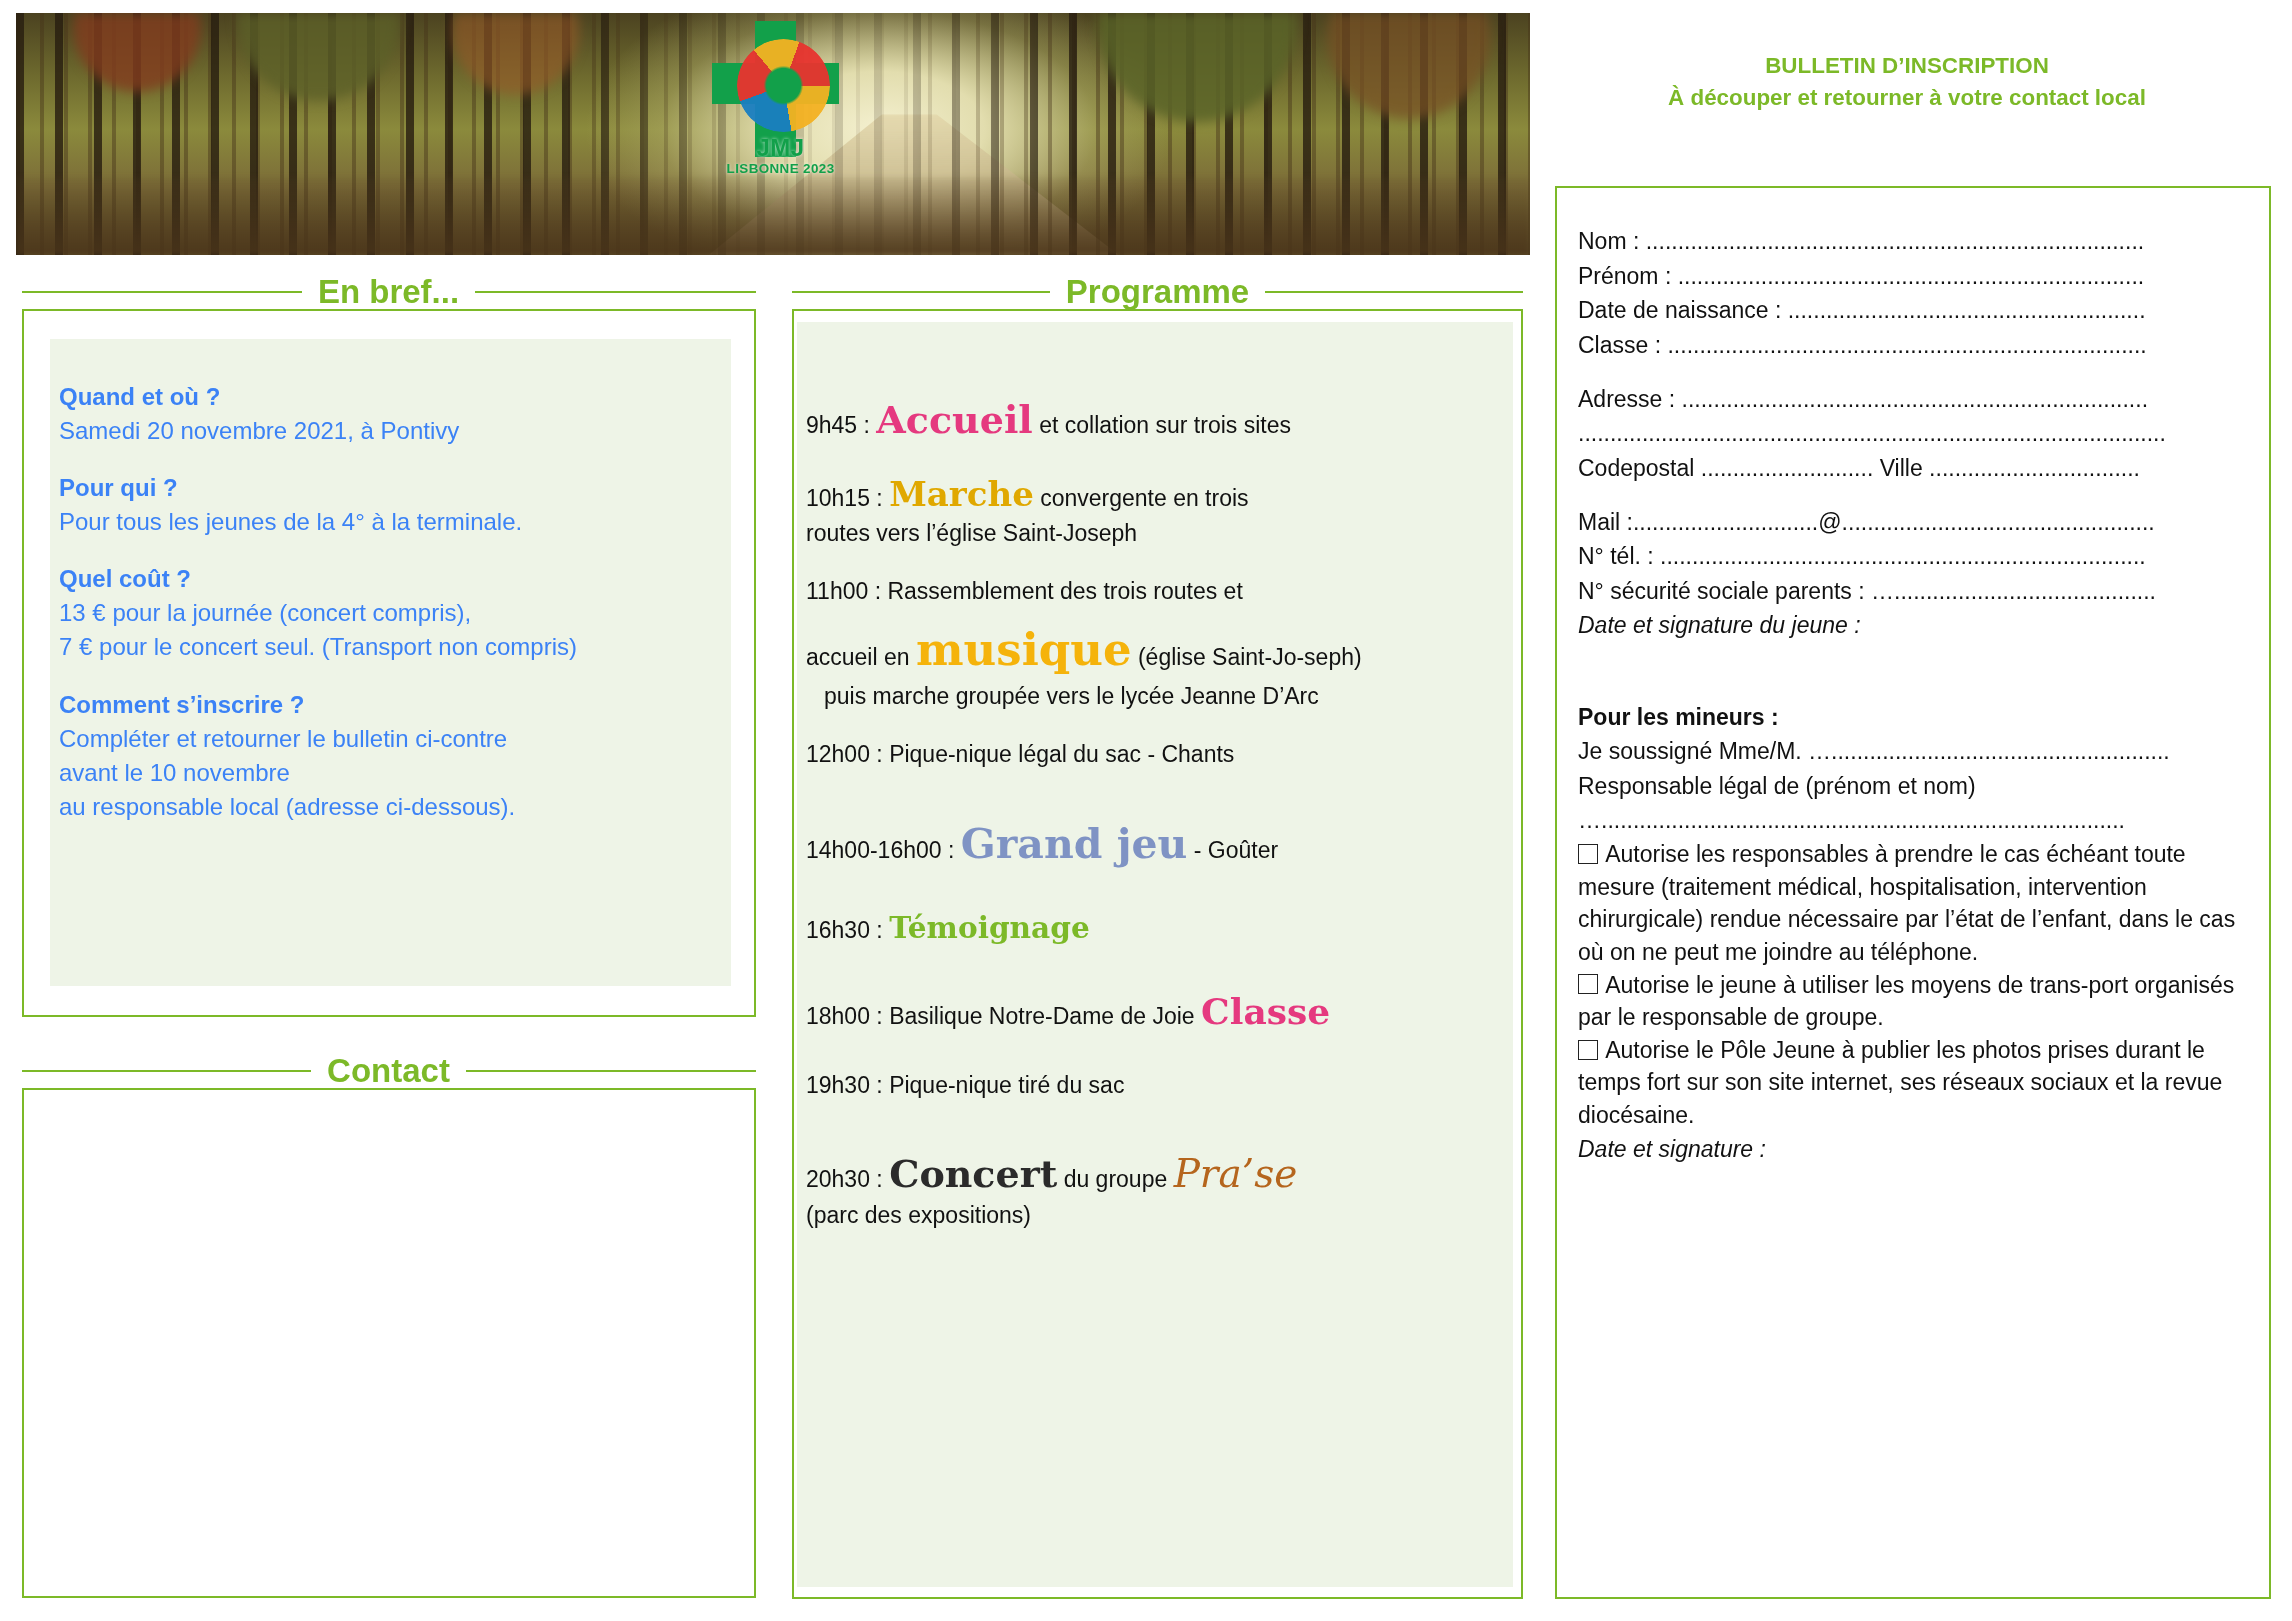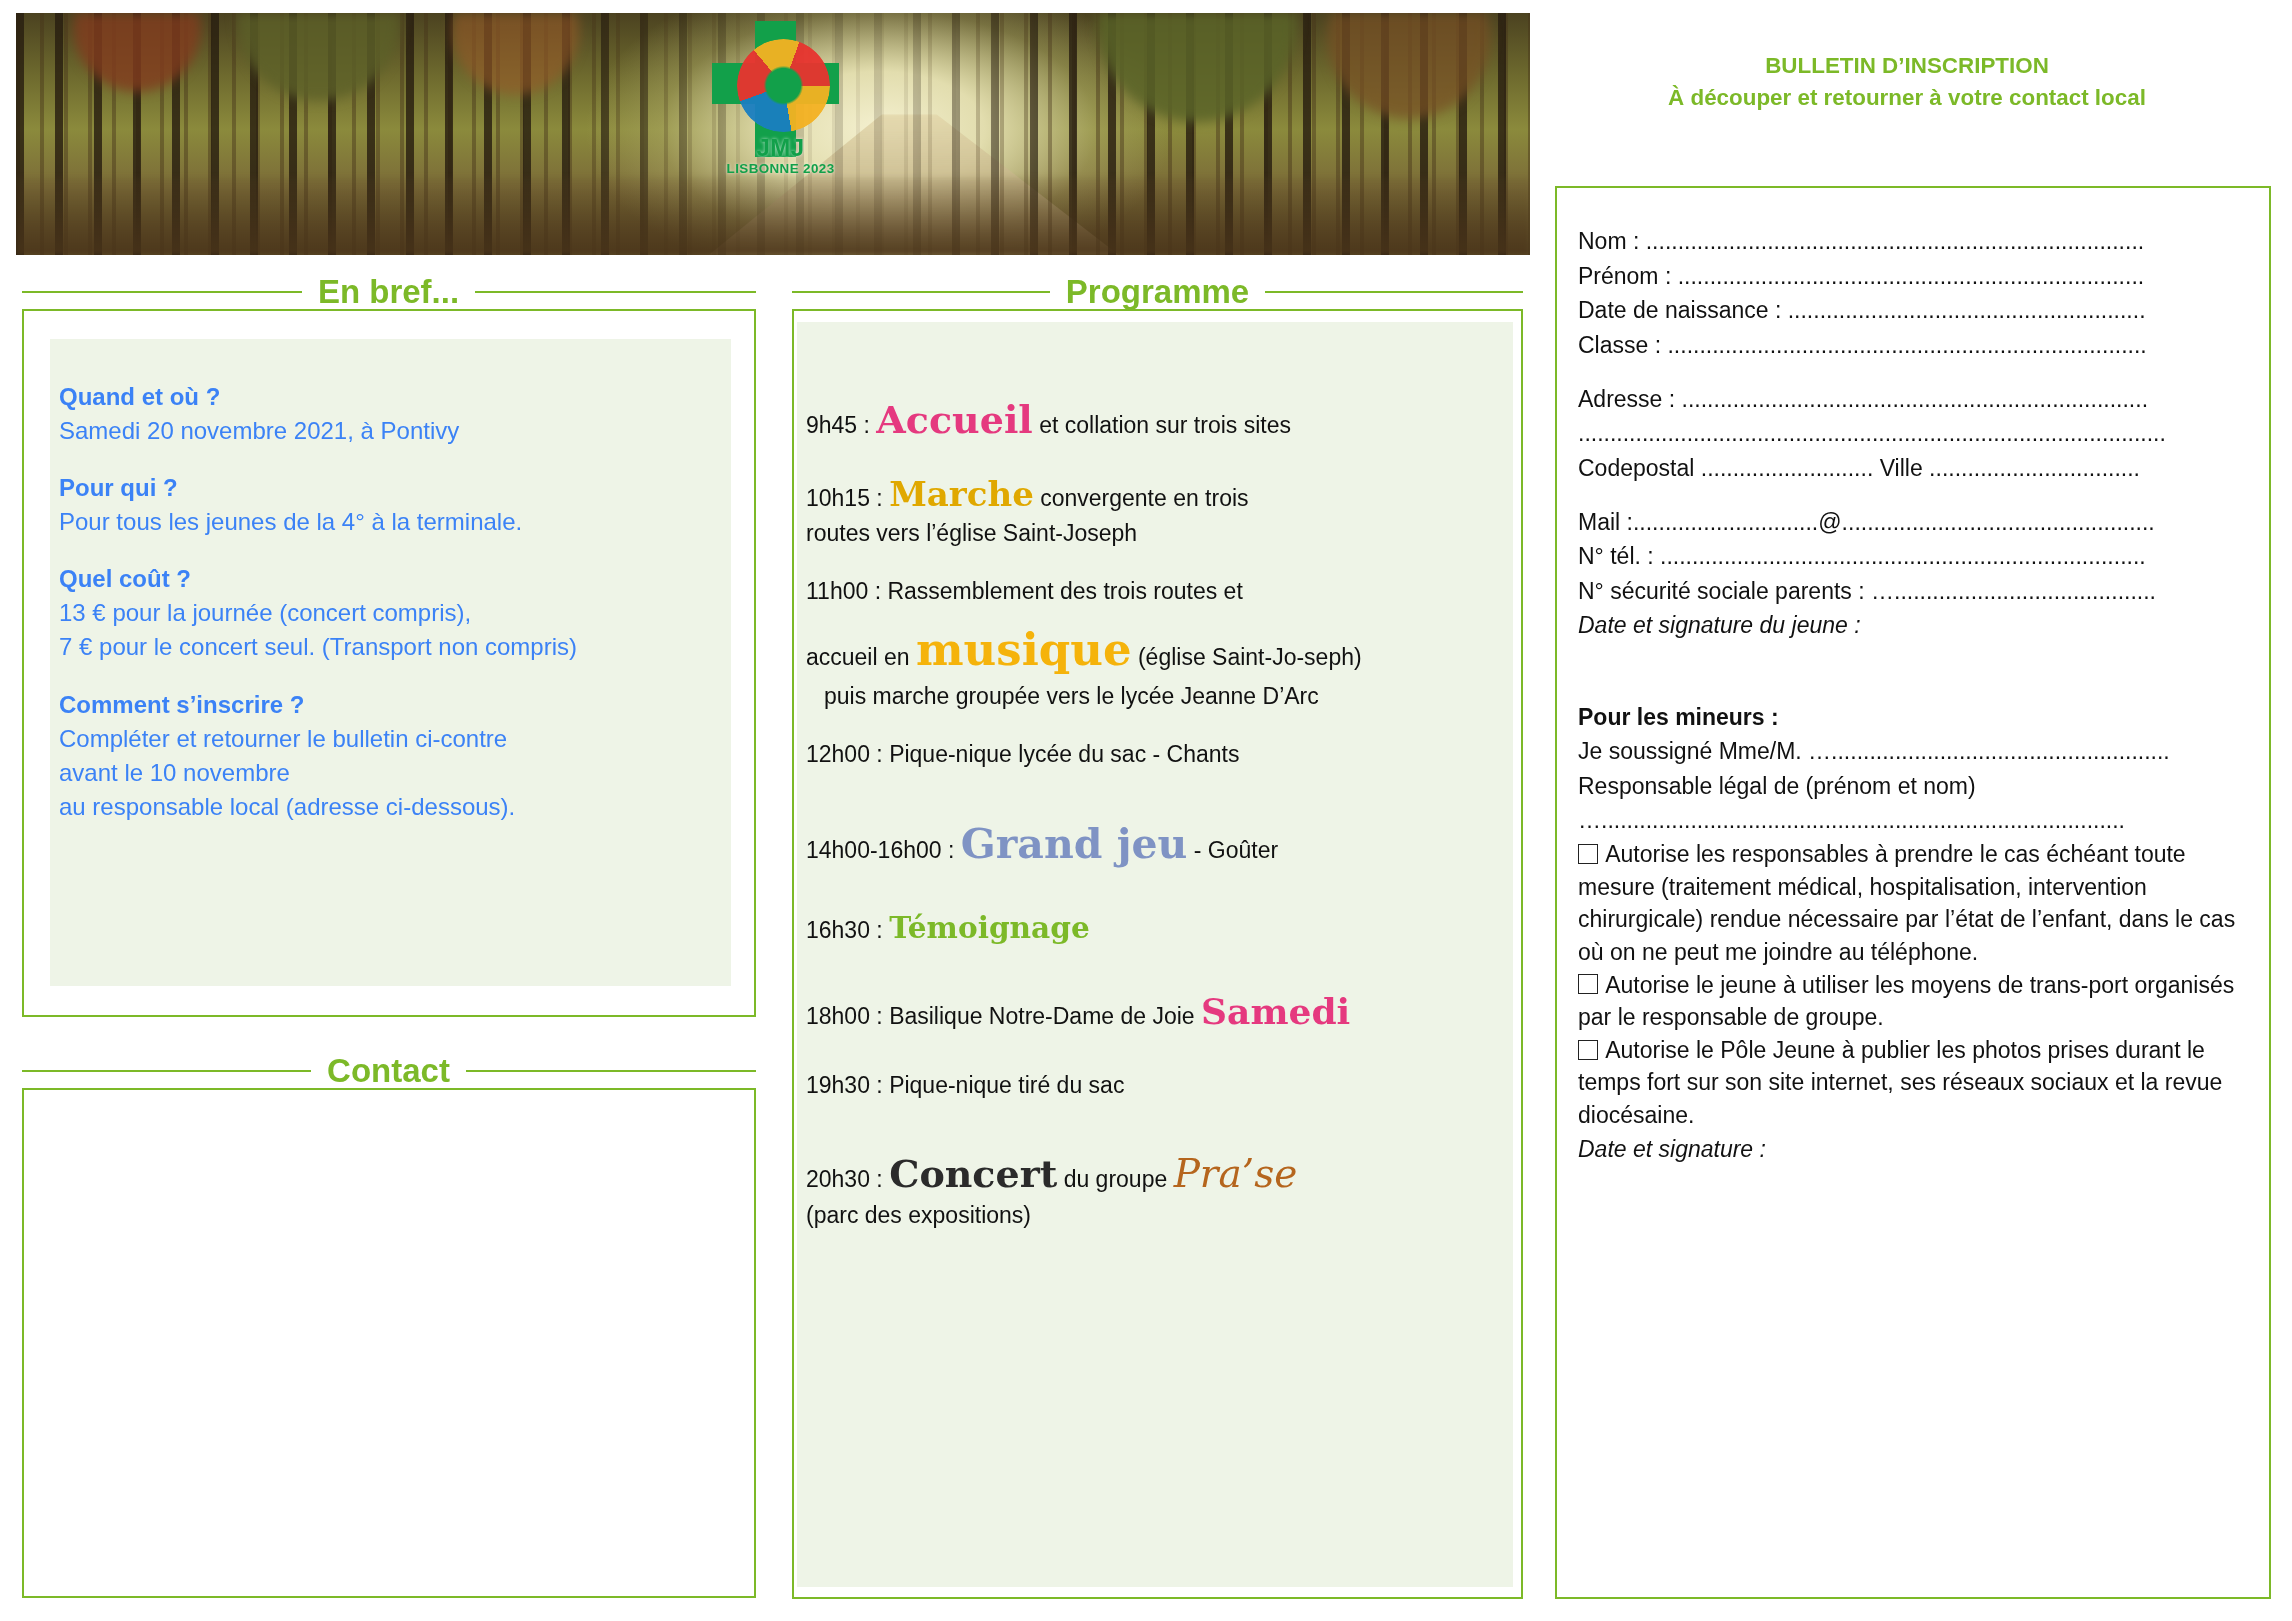--- a/index.html
+++ b/index.html
@@ -314,33 +314,33 @@
     <div class="row" style="margin-bottom:12.5px;">
       <span>11h00 : Rassemblement des trois routes et</span>
     </div>
 
     <div class="row">
       <span>accueil en </span><span class="w-musique">musique</span><span> (église Saint-Jo-seph)</span>
       <div style="margin-left:18px;">puis marche groupée vers le lycée Jeanne D’Arc</div>
     </div>
 
     <div class="row" style="margin-bottom:47px;">
-      <span>12h00 : Pique-nique lycée du sac - Chants</span>
+      <span>12h00 : Pique-nique légal du sac - Chants</span>
     </div>
 
     <div class="row" style="margin-bottom:36px;">
       <span>14h00-16h00 : </span><span class="w-grandjeu">Grand jeu</span><span> - Goûter</span>
     </div>
 
     <div class="row" style="margin-bottom:39px;">
       <span>16h30 :  </span><span class="w-temoignage">Témoignage</span>
     </div>
 
     <div class="row" style="margin-bottom:34px;">
-      <span>18h00 : Basilique Notre-Dame de Joie </span><span class="w-messe">Samedi</span>
+      <span>18h00 : Basilique Notre-Dame de Joie </span><span class="w-messe">Classe</span>
     </div>
 
     <div class="row" style="margin-bottom:47px;">
       <span>19h30 : Pique-nique tiré du sac</span>
     </div>
 
     <div class="row">
       <span>20h30 : </span><span class="w-concert">Concert</span><span> du groupe </span><span class="w-praise">Pra’se</span>
       <div>(parc des expositions)</div>
     </div>

